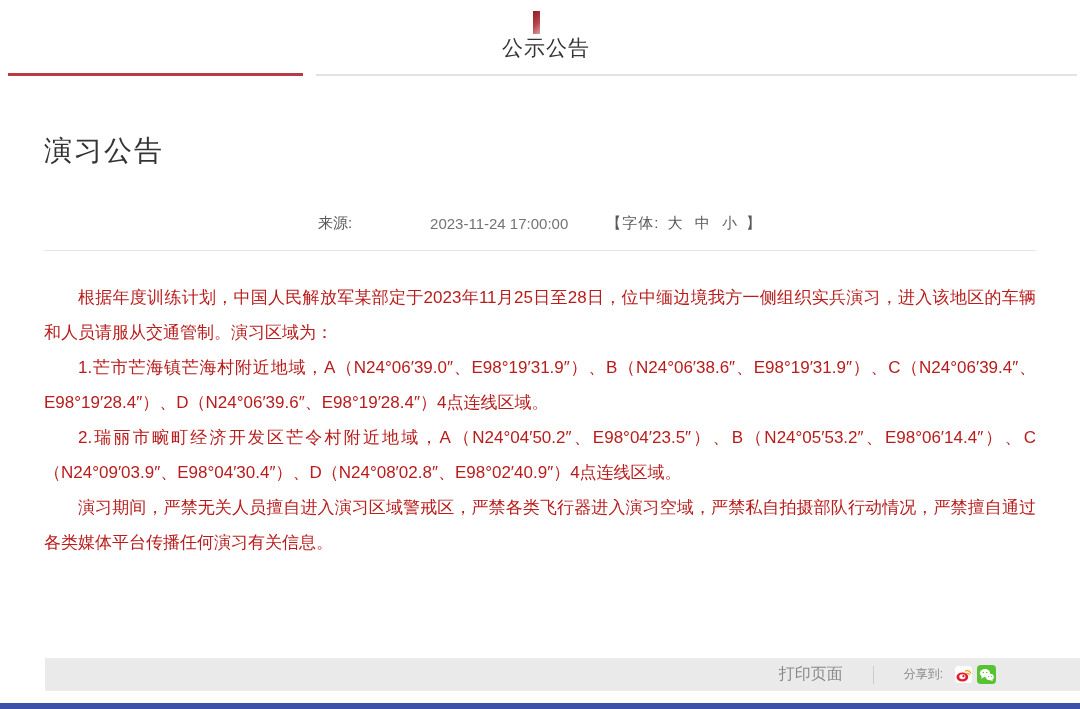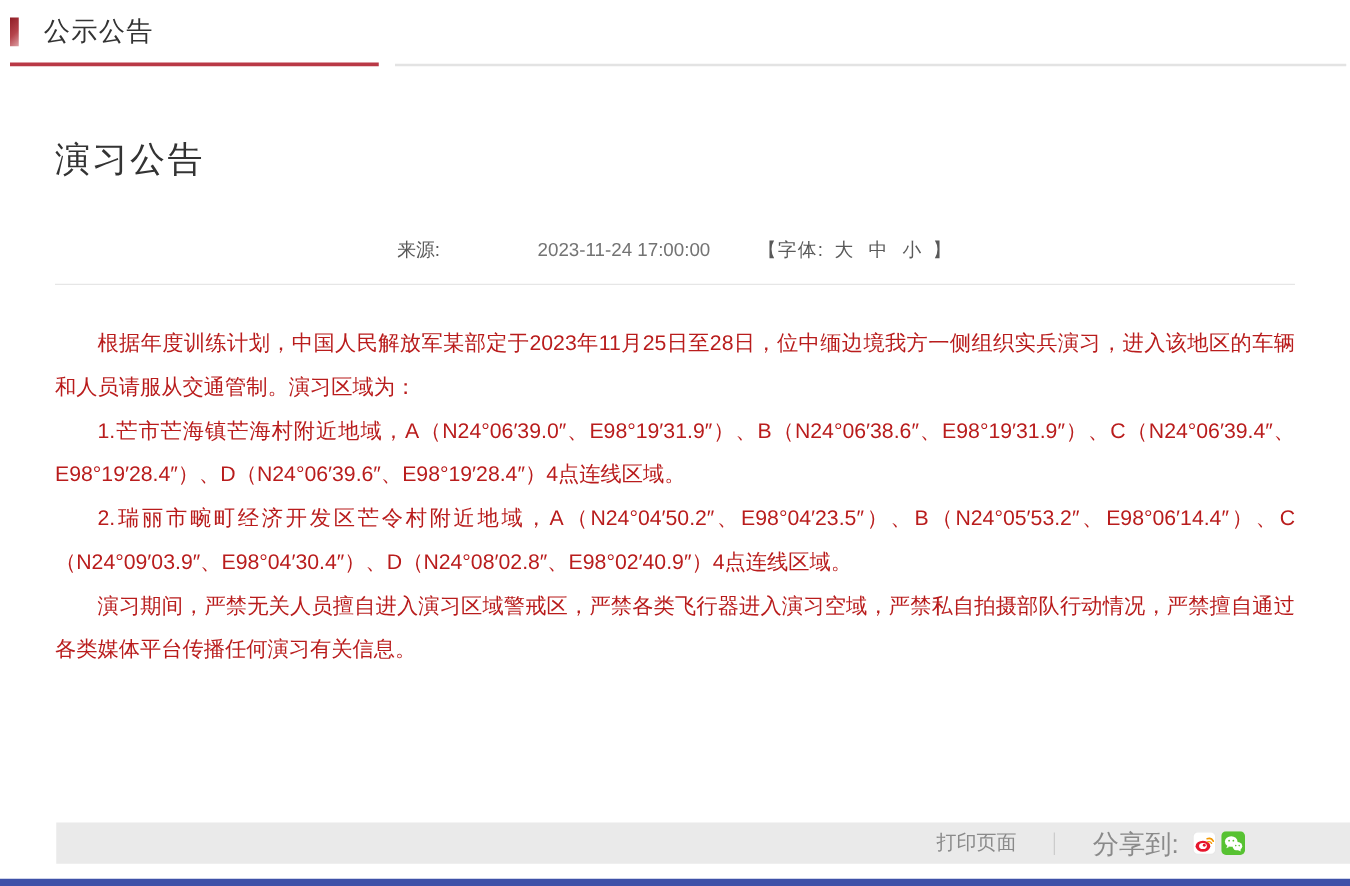--- a/index.html
+++ b/index.html
@@ -1,20 +1,20 @@
 <!DOCTYPE html>
 <html><head>
 <meta charset="utf-8">
 <style>
   * { margin:0; padding:0; box-sizing:border-box; }
   html,body { width:1080px; height:709px; background:#fff; overflow:hidden; }
   body { font-family:"Liberation Sans","DejaVu Sans",sans-serif; position:relative; }
 
   
-  .section-header { display:flex; align-items:center; padding:11px 16px 0 8px; }
+  .section-header { display:flex; align-items:center; padding:11px 16px 0 8px;flex-direction:column; }
   .flag-bar { width:7px; height:23px; background:linear-gradient(135deg,#8f1d25 0%,#b5444c 55%,#dda0a4 100%); }
   .section-title { font-size:21px; color:#333; font-weight:500; letter-spacing:1px; margin-left:20px; }
   .header-rule { position:relative; height:3px; margin-top:11px; }
   .rule-red { position:absolute; left:8px; top:0; width:295px; height:3px; background:#b93946; }
   .rule-gray { position:absolute; left:316px; right:3px; top:1px; height:2px; background:#e3e3e3; }
 
   
   .article { margin:0 44px; }
   .article-title { text-align:left; margin-top:56px; font-size:28px; color:#333; font-weight:500; letter-spacing:2px; }
   .meta-row { display:flex; justify-content:center; align-items:center; margin-top:44px; font-size:15px; color:#595959; }
@@ -25,21 +25,21 @@
   .meta-divider { border-bottom:1px solid #e6e6e6; margin-top:17px; }
 
   .body-text { margin-top:29px; font-size:17px; line-height:35px; color:#b91c1c; text-align:justify; }
   .body-text p { text-indent:2em; }
 
   
   .footer-bar { position:absolute; left:45px; right:0; top:658px; height:33px; background:#eaeaea;
                 display:flex; align-items:center; justify-content:flex-end; padding-right:84px; }
   .print-label { color:#8a8a8a; font-size:16px; cursor:pointer; }
   .v-divider { width:1px; height:18px; background:#cccccc; margin:0 30px; }
-  .share-label { color:#8a8a8a; font-size:21px; margin-right:7px; }
+  .share-label { color:#8a8a8a; font-size:12px; margin-right:7px; }
   .share-icon { width:19px; height:19px; margin-left:4px; cursor:pointer; display:inline-block; }
 
   .bottom-bar { position:absolute; left:0; right:0; bottom:0; height:6px; background:#3e51a8; }
 </style>
 </head>
 <body>
 
 <div class="section-header">
   <div class="flag-bar"></div>
   <div class="section-title">公示公告</div>

